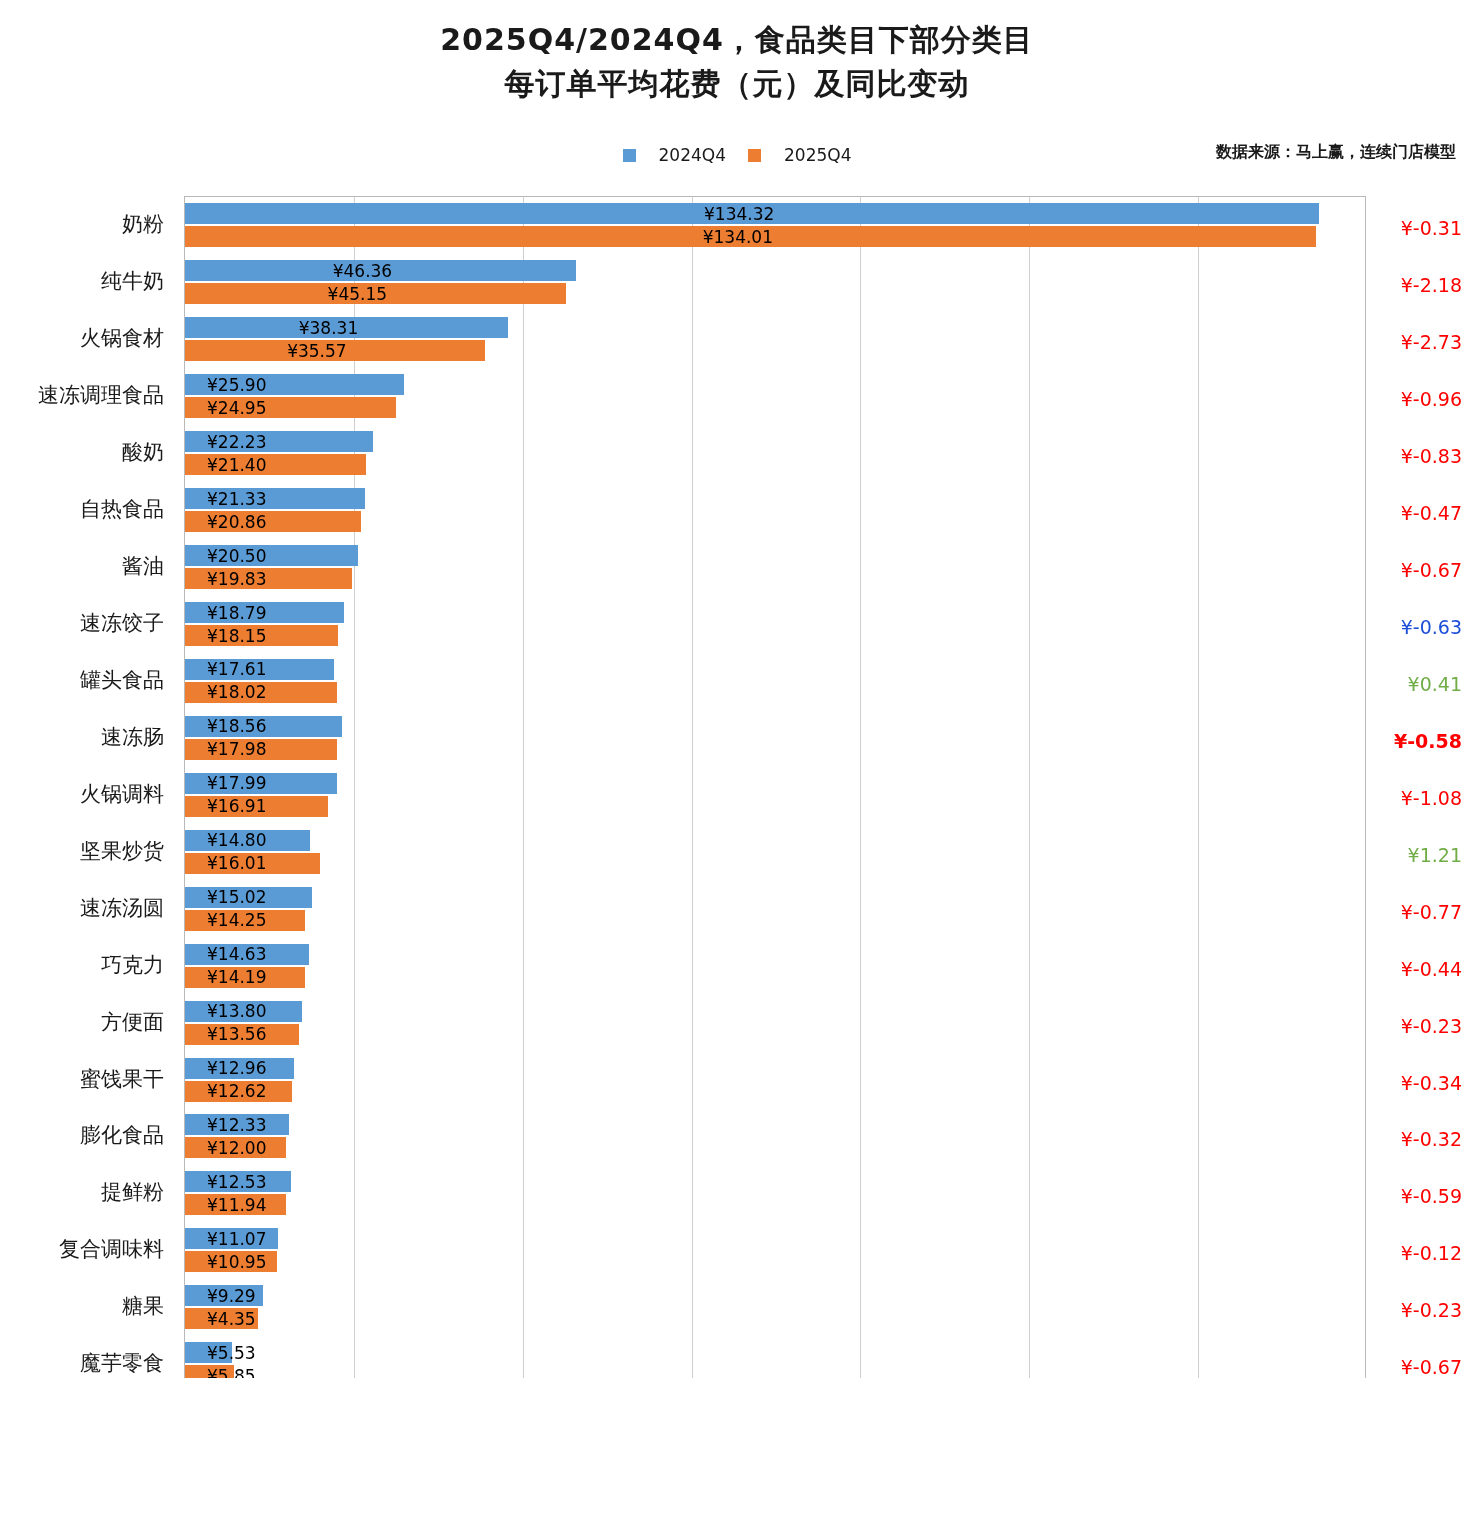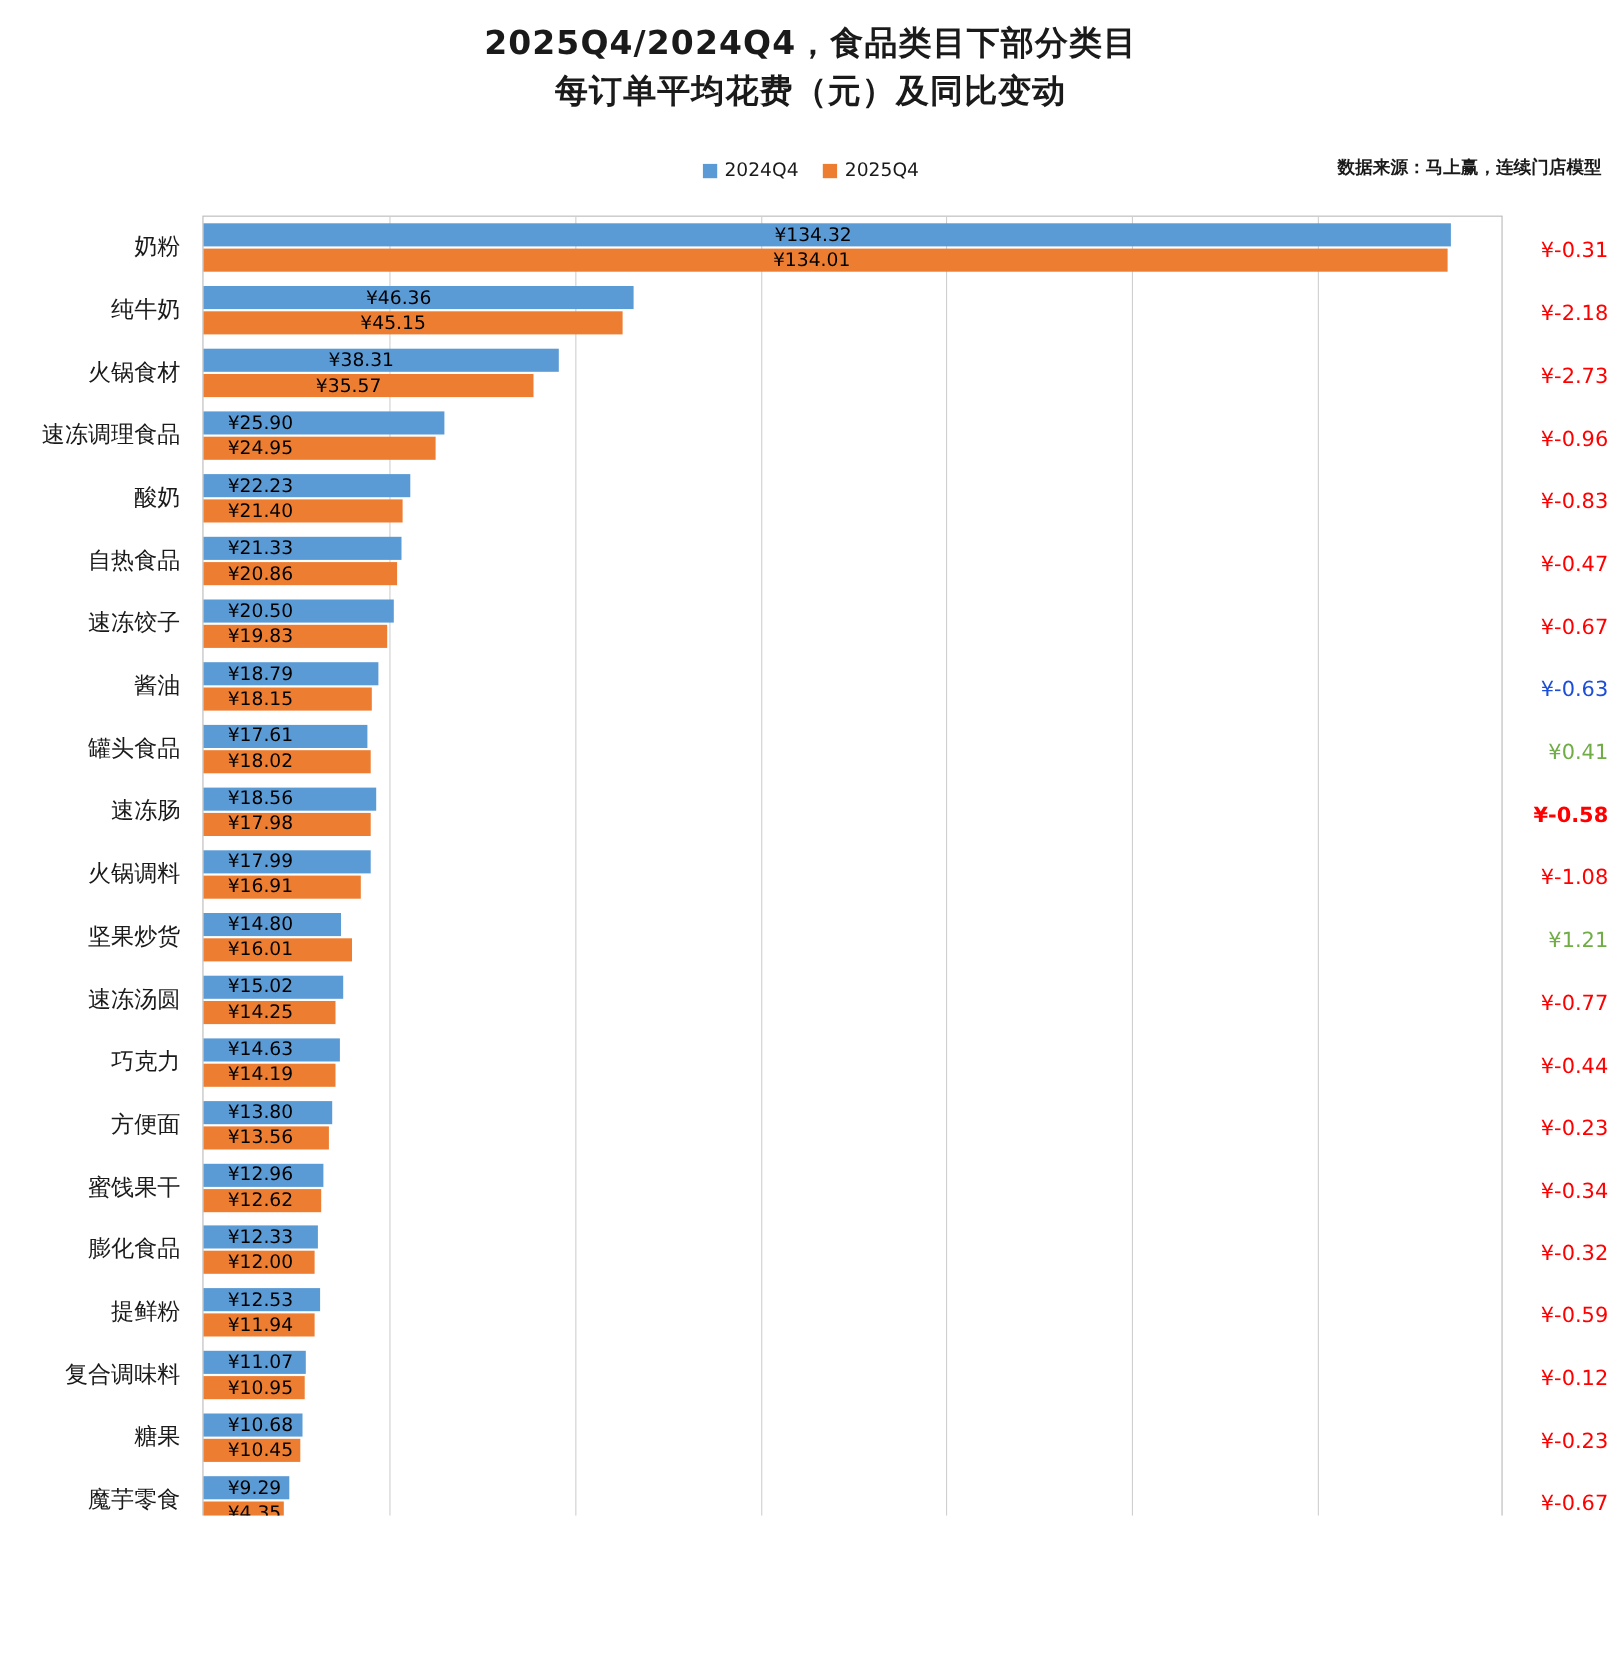--- a/index.html
+++ b/index.html
@@ -38,21 +38,21 @@
     left: 0;
     width: 1474px;
     display: flex;
     justify-content: center;
     align-items: center;
     gap: 22px;
   }
   .legend-item {
     display: flex;
     align-items: center;
-    gap: 7px;
+    gap: 23px;
     font-size: 17px;
     color: #1a1a1a;
   }
   .legend-swatch {
     width: 13px; height: 13px;
     display: inline-block;
   }
   
   .source-note {
     position: absolute;
@@ -173,22 +173,22 @@
 
   <div class="source-note">数据来源：马上赢，连续门店模型</div>
 
   <div class="cats" id="cats">
       <div class="cat">奶粉</div>
       <div class="cat">纯牛奶</div>
       <div class="cat">火锅食材</div>
       <div class="cat">速冻调理食品</div>
       <div class="cat">酸奶</div>
       <div class="cat">自热食品</div>
+      <div class="cat">酱油</div>
       <div class="cat">速冻饺子</div>
-      <div class="cat">酱油</div>
       <div class="cat">罐头食品</div>
       <div class="cat">速冻肠</div>
       <div class="cat">火锅调料</div>
       <div class="cat">坚果炒货</div>
       <div class="cat">速冻汤圆</div>
       <div class="cat">巧克力</div>
       <div class="cat">方便面</div>
       <div class="cat">蜜饯果干</div>
       <div class="cat">膨化食品</div>
       <div class="cat">提鲜粉</div>
@@ -388,30 +388,20 @@
           </div>
         </div>
         <div class="row">
           <div class="bar-wrap">
             <div class="bar prev" style="width: 93.4624px; background: rgb(91, 155, 213);"></div>
             <div class="bar-label" style="left: 22px;">¥11.07</div>
           </div>
           <div class="bar-wrap">
             <div class="bar curr" style="width: 92.4493px; background: rgb(237, 125, 49);"></div>
             <div class="bar-label" style="left: 22px;">¥10.95</div>
-          </div>
-        </div>
-        <div class="row">
-          <div class="bar-wrap">
-            <div class="bar prev" style="width: 90.1697px; background: rgb(91, 155, 213);"></div>
-            <div class="bar-label" style="left: 22px;">¥10.68</div>
-          </div>
-          <div class="bar-wrap">
-            <div class="bar curr" style="width: 88.2279px; background: rgb(237, 125, 49);"></div>
-            <div class="bar-label" style="left: 22px;">¥10.45</div>
           </div>
         </div>
         <div class="row">
           <div class="bar-wrap">
             <div class="bar prev" style="width: 78.4341px; background: rgb(91, 155, 213);"></div>
             <div class="bar-label" style="left: 22px;">¥9.29</div>
           </div>
           <div class="bar-wrap">
             <div class="bar curr" style="width: 72.7774px; background: rgb(237, 125, 49);"></div>
             <div class="bar-label" style="left: 22px;">¥4.35</div>

